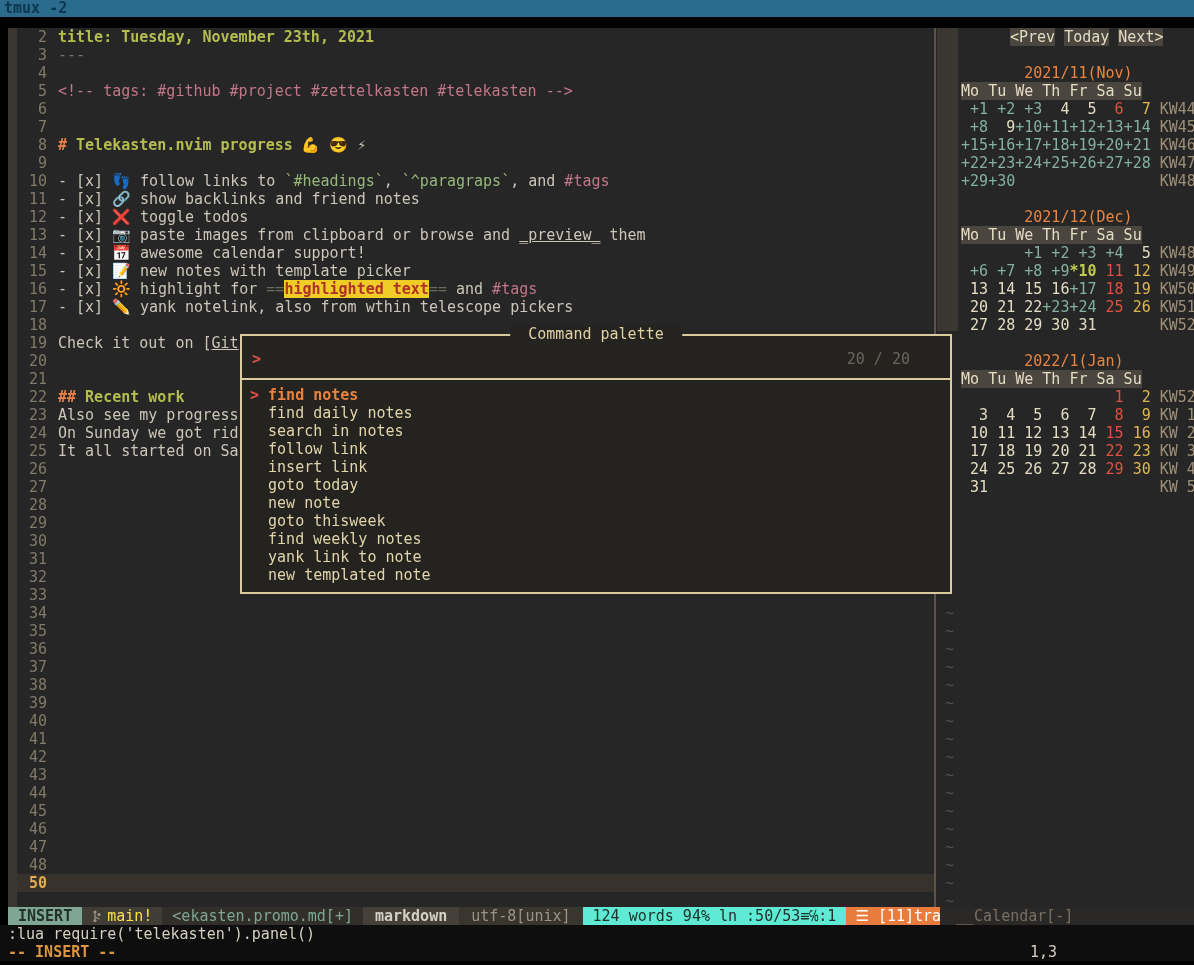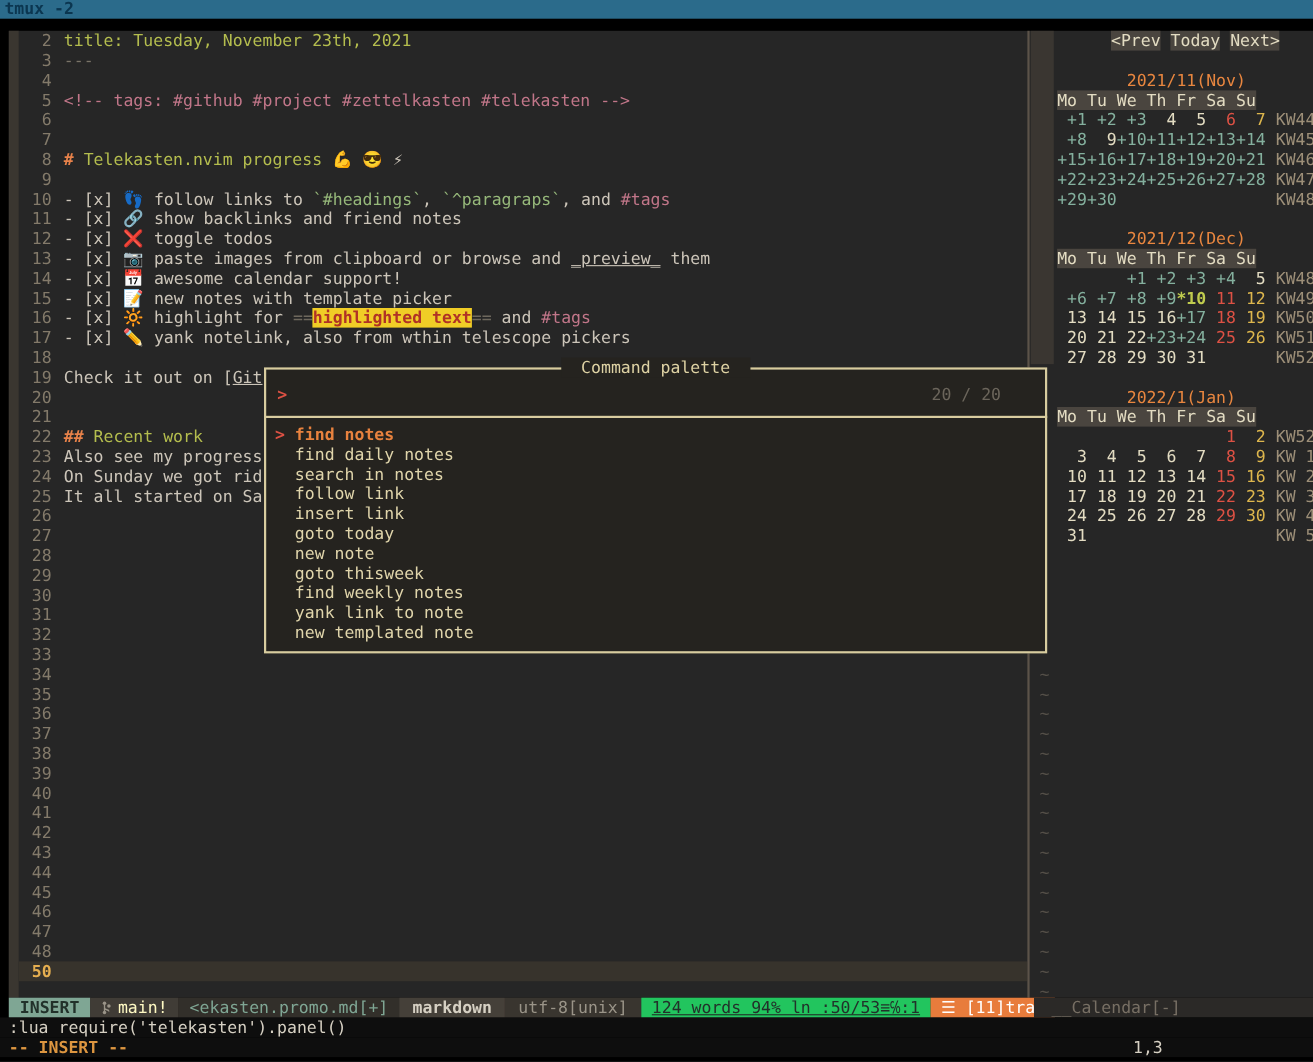--- a/index.html
+++ b/index.html
@@ -15,21 +15,21 @@
   .editor{position:absolute;left:8px;top:28px;width:1186px;height:879px;background:#262626;}
   .gutter-strip{position:absolute;left:0;top:0;width:9px;height:879px;background:#3a3630;}
 
   
   .buffer{position:absolute;left:9px;top:0;width:917px;height:879px;}
   .brow{height:18px;white-space:pre;overflow:hidden;}
   .brow.cursor{background:#37332c;}
   .ln{display:inline-block;width:30px;text-align:right;padding-right:11px;color:#837a6a;}
   .brow.cursor .ln{color:#e5ae50;font-weight:bold;}
   .s-body{color:#ccc5b9;}
-  .s-title,.s-htext{color:#b4bd4e;font-weight:normal;margin-top:44px;}
+  .s-title,.s-htext{color:#b4bd4e;font-weight:bold;margin-top:44px;}
   .s-dim{color:#7a7468;}
   .s-comment{color:#c17689;}
   .s-tag{color:#c17689;}
   .s-hhash{color:#e8824a;font-weight:bold;}
   .s-code{color:#96b87a;}
   .s-em{color:#ccc5b9;text-decoration:underline;}
   .s-link{color:#ccc5b9;text-decoration:underline;}
   .s-hl{background:#f0cd26;color:#b03226;font-weight:bold;}
   .s-hlmark{color:#6e685d;}
   .s-plain{color:#ccc5b9;}
@@ -68,26 +68,26 @@
   .palette-items{position:absolute;top:50px;left:8px;right:8px;}
   .p-item{height:18px;white-space:pre;color:#e0d5ab;}
   .p-item .sel-gt{color:#dd5144;font-weight:bold;}
   .p-item .sel-txt{color:#e8823e;font-weight:bold;}
 
   
   .statusline{position:absolute;left:8px;top:907px;width:926px;height:18px;background:#2a2725;
               display:flex;align-items:flex-start;line-height:18px;}
   .sl-seg{white-space:pre;}
   .sl-mode{background:#7fa694;color:#22312a;font-weight:bold;padding:0 10px;}
-  .sl-branch{background:#403c36;color:#fef9c3;padding:0 10px;display:flex;align-items:center;gap:5px;}
+  .sl-branch{background:#403c36;color:#fde047;padding:0 10px;display:flex;align-items:center;gap:5px;}
   .sl-file{background:#322f2a;color:#7fa694;padding:0 10px;}
   .sl-spacer{flex:1;}
   .sl-ft{background:#454039;color:#d6d0c3;font-weight:bold;padding:0 12px;}
   .sl-enc{background:#39352f;color:#9a9488;padding:0 12px;}
-  .sl-words{background:#22c55e;color:#22312a;padding:0 10px;text-decoration:underline;}
+  .sl-words{background:#5eead4;color:#22312a;padding:0 10px;}
   .sl-buffers{background:#e87c3c;color:#ffffff;padding:0 9px;}
   .cal-statusline{position:absolute;left:940px;top:907px;width:254px;height:18px;background:#2b2927;
                   color:#776f64;padding-left:16px;box-sizing:border-box;white-space:pre;}
 
   
   .cmdline{position:absolute;left:0;top:925px;width:1194px;height:18px;background:#0e0e0e;
            color:#d6d0c3;padding-left:8px;box-sizing:border-box;white-space:pre;}
   .ruler-line{position:absolute;left:0;top:943px;width:1194px;height:18px;background:#0e0e0e;}
   .ruler-mode{position:absolute;left:8px;color:#dd9640;font-weight:bold;white-space:pre;}
   .ruler-pos{position:absolute;left:1030px;color:#d6d0c3;}

